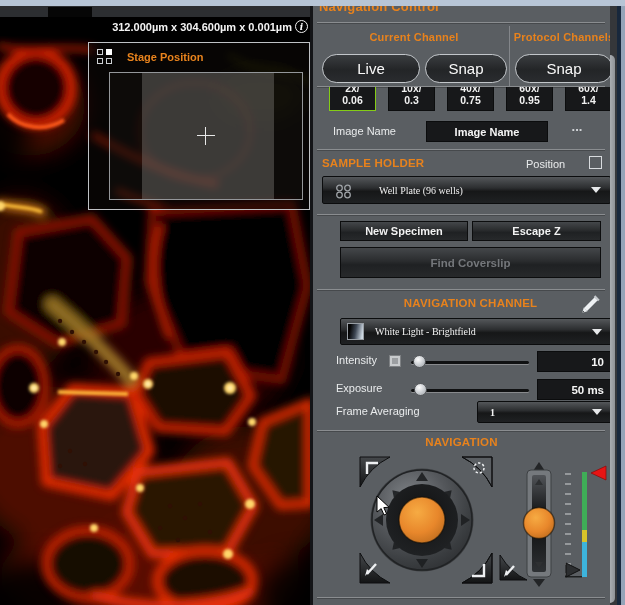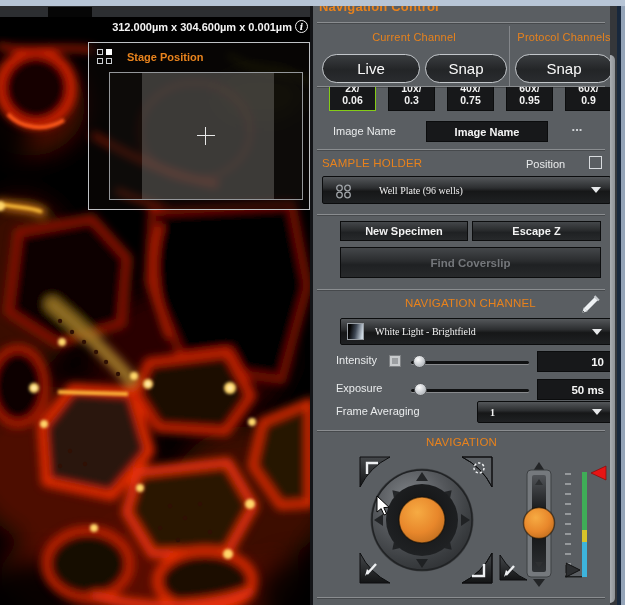--- a/index.html
+++ b/index.html
@@ -41,21 +41,21 @@
                   background:rgba(150,147,142,0.35); }
   .crosshair-icon { position:absolute; left:50%; top:50%; width:18px; height:18px; transform:translate(-50%,-50%); }
   .crosshair-icon::before { content:""; position:absolute; left:0; top:8px; width:18px; height:1px; background:#e8e8e8; }
   .crosshair-icon::after  { content:""; position:absolute; left:8px; top:0; width:1px; height:18px; background:#e8e8e8; }
 
   
   .panel-divider { position:absolute; left:310px; top:6px; width:3px; height:599px; background:#141518; z-index:20; }
   .panel { position:absolute; left:313px; top:6px; width:297px; height:599px; background:#5a5e62; overflow:hidden; z-index:10; }
   .sep { position:absolute; left:4px; right:5px; height:1px; background:#8a8d90; box-shadow:0 1px 0 rgba(0,0,0,0.22); }
   .panel-title { position:absolute; left:6px; top:-7px; color:#e8821c; font-size:13px; font-weight:bold; letter-spacing:.2px; }
-  .sec-header { color:#e8821c; font-size:11.5px; font-weight:normal; letter-spacing:.2px; position:absolute; }
+  .sec-header { color:#e8821c; font-size:11.5px; font-weight:bold; letter-spacing:.2px; position:absolute; }
   .lbl { position:absolute; color:#e9ebec; font-size:11px; }
 
   .pill { position:absolute; height:29px; border:1px solid #c2c6ca; border-radius:15px;
           background:linear-gradient(180deg,#3a3d40,#232527 55%,#2a2c2f);
           color:#fafafa; font-size:15px; display:flex; align-items:center; justify-content:center; cursor:default; }
   .vdiv { position:absolute; left:196px; top:20px; width:1px; height:62px; background:#83868a; }
 
   .obj-row { position:absolute; left:16px; top:81px; width:281px; height:25px; overflow:hidden;
              display:flex; gap:12px; }
   .obj-btn { width:47px; height:33px; margin-top:-9px; flex:0 0 auto; background:#17181a;
@@ -269,21 +269,21 @@
       <div class="obj-btn">
         <div>40x/</div>
         <div>0.75</div>
       </div>
       <div class="obj-btn">
         <div>60x/</div>
         <div>0.95</div>
       </div>
       <div class="obj-btn">
         <div>60x/</div>
-        <div>0.9</div>
+        <div>1.4</div>
       </div>
     </div>
 
     <div class="lbl" style="left:20px; top:119px">Image Name</div>
     <div class="txt-box" style="left:113px; top:115px; width:122px; height:21px; justify-content:center">Image Name</div>
     <div class="lbl" style="left:247px; top:113px; width:34px; text-align:center; font-weight:bold; color:#d3d6d9; font-size:13px">...</div>
 
     <div class="sep" style="top:143px"></div>
 
     <div class="sec-header" style="left:9px; top:151px">SAMPLE HOLDER</div>

